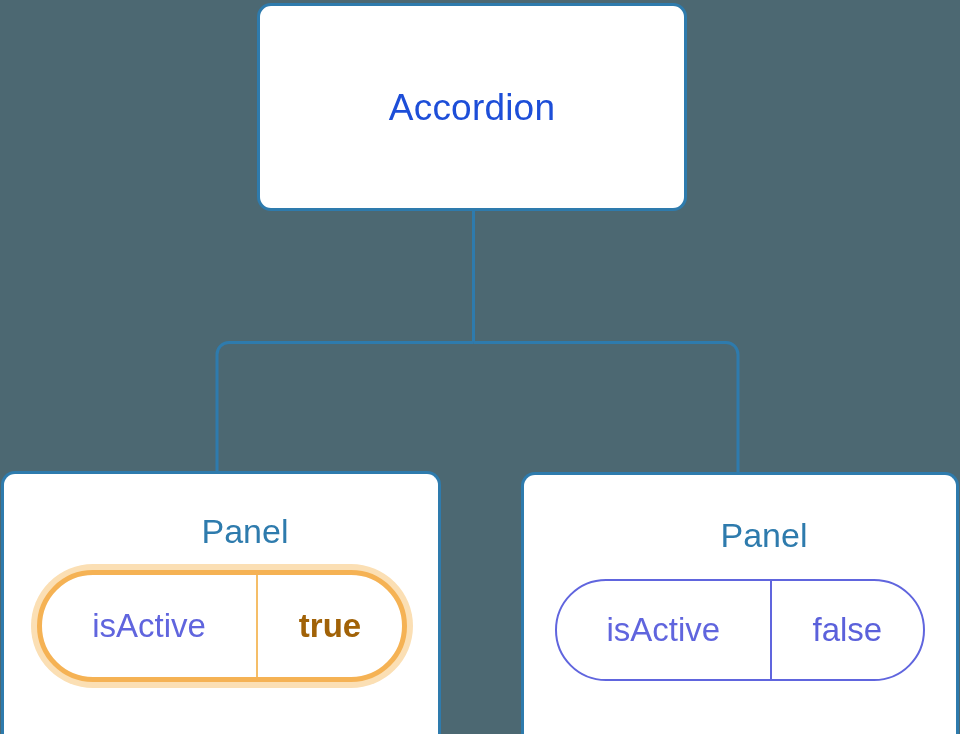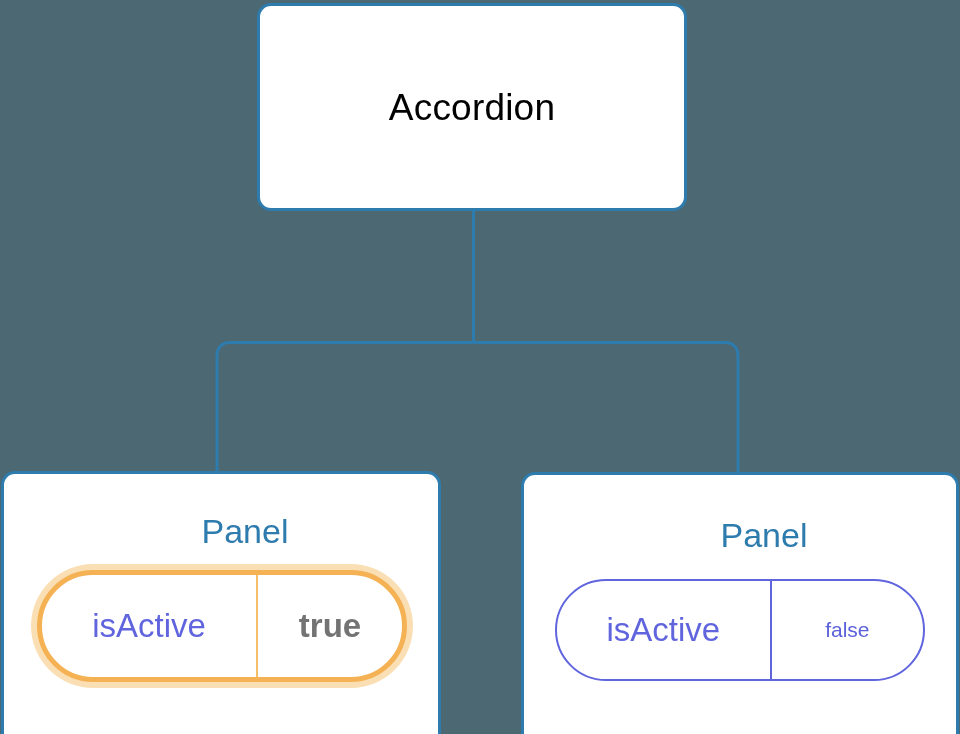--- a/index.html
+++ b/index.html
@@ -46,21 +46,21 @@
   
   #root-node {
     left: 257px;
     top: 3px;
     width: 430px;
     height: 208px;
     justify-content: center;
   }
   #root-node .node-title {
     font-size: 37px;
-    color: #000000;
+    color: #1d4ed8;
     line-height: 1;
     letter-spacing: 0.2px;
   }
 
   
   .panel-node {
     overflow: visible;
   }
   #panel-left {
     left: 1px;
@@ -122,34 +122,34 @@
     width: 370px;
     height: 102px;
     margin-top: 27px;
   }
   #pill-right .prop-key {
     width: 215px;
     font-size: 33px;
   }
   #pill-right .prop-val {
     width: 155px;
-    font-size: 21px;
+    font-size: 33px;
   }
 
   
   .prop-pill.highlighted {
     border: 5px solid #F5B254;
     box-shadow: 0 0 0 6px #FBDFB4;
     background: #FFFFFF;
   }
   .prop-pill.highlighted .prop-key {
     color: #6065DE;
   }
   .prop-pill.highlighted .prop-val {
-    color: #737373;
+    color: #a16207;
     font-weight: bold;
     border-left: 2px solid #F5BE68;
   }
   #pill-left {
     width: 370px;
     height: 112px;
     margin-top: 22px;
     margin-left: 2px;
   }
   #pill-left .prop-key {

